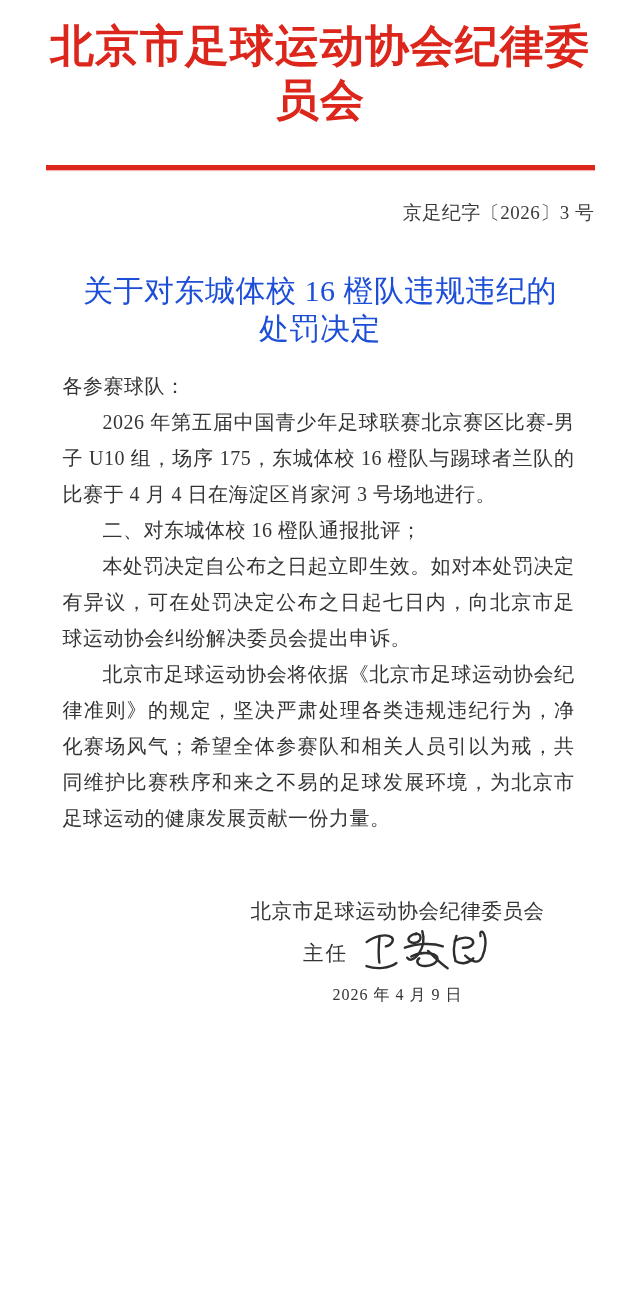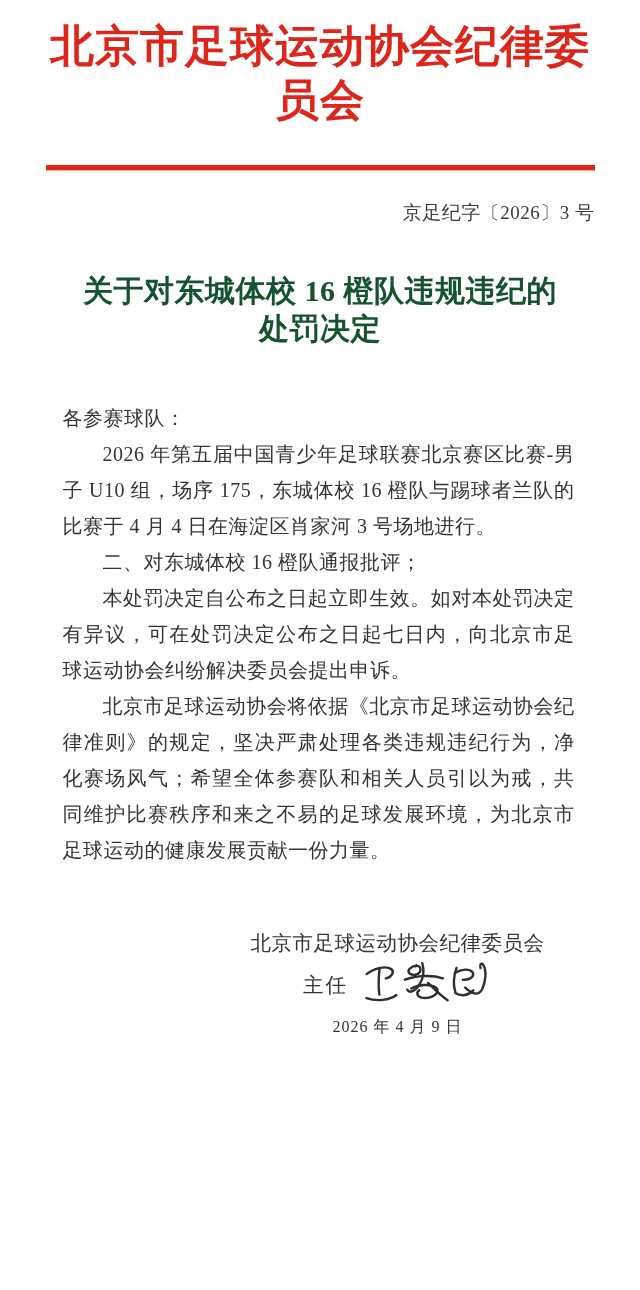--- a/index.html
+++ b/index.html
@@ -34,27 +34,27 @@
     text-align:right;
     font-size:19px; line-height:24px;
     letter-spacing:.5px;
     color:#3a3a3a;
   }
   
   .title{
     margin:47px 34px 0;
     text-align:center;
     font-size:30px; line-height:38px;
-    font-weight:bold;
+    font-weight:normal;
     letter-spacing:.5px;
-    color:#14532d;
+    color:#1d4ed8;
   }
   
   .body{
-    margin-top:52px;
+    margin-top:20px;
     padding:0 20px 0 17px;
     font-size:20px; line-height:36px;
     letter-spacing:.5px;
     text-align:justify;
     color:var(--ink);
   }
   .body p{ text-indent:2em; }
   .body p.salutation{ text-indent:0; }
   
   .sig{

